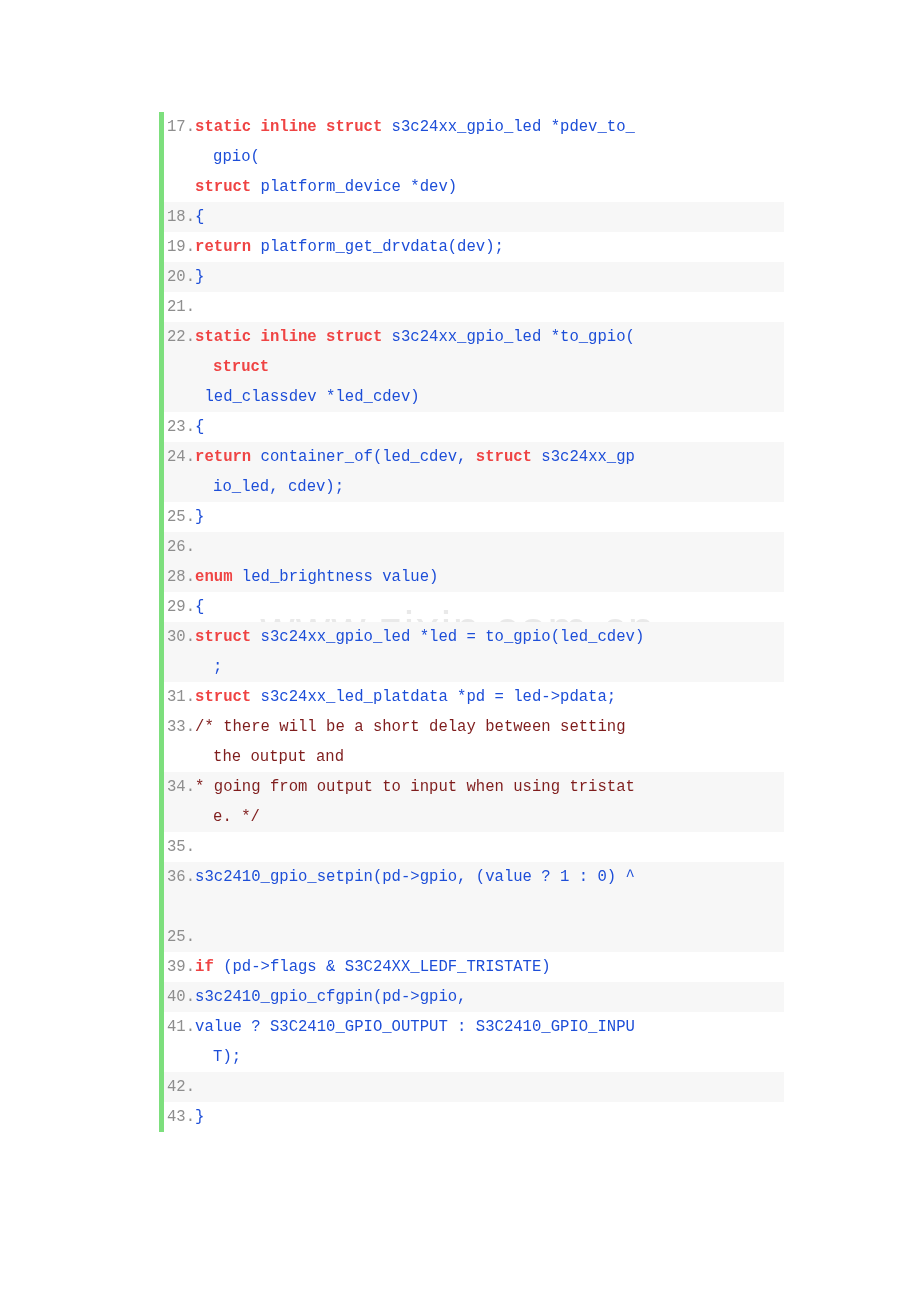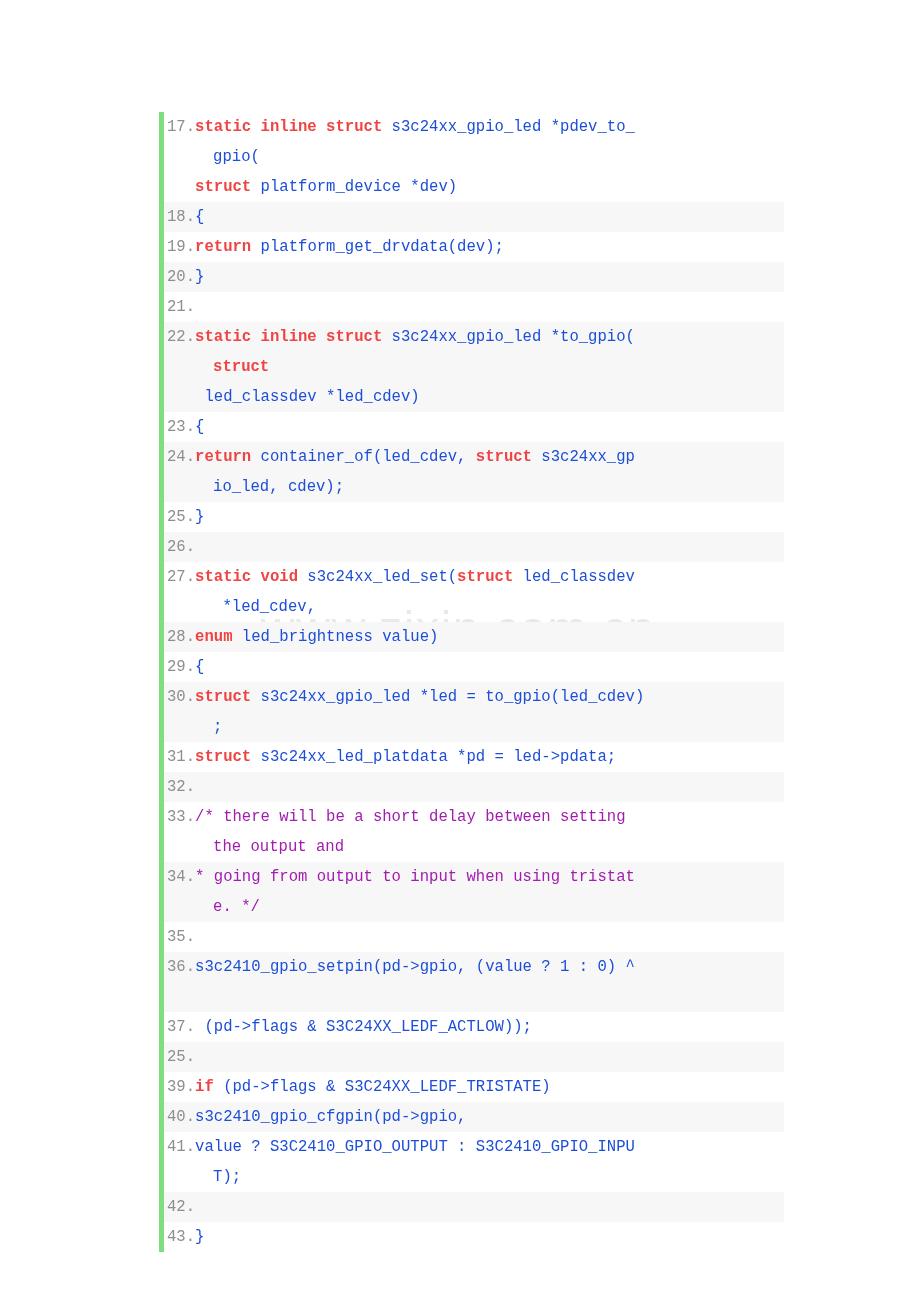--- a/index.html
+++ b/index.html
@@ -84,21 +84,21 @@
   
   .code-text {
     padding-left: 0;
   }
   .wrap-indent {
     display: block;
     padding-left: 18px;
   }
 
   .kw      { color: #ef4444; font-weight: bold; }
-  .cmt     { color: #a21caf; }
+  .cmt     { color: #7f1d1d; }
   .plain   { color: #1d4ed8; }
 
   .blankfill { display:block; height: 30px; }
 </style>
 </head>
 <body>
 
 <div id="page">
 
   <div id="watermark">www.zixin.com.cn</div>
@@ -107,31 +107,28 @@
       <div class="code-line"><span class="ln">17.</span><span class="code-text"><span class="kw">static inline struct</span><span class="plain"> s3c24xx_gpio_led *pdev_to_</span><span class="wrap-indent plain">gpio(</span><span class="kw">struct</span><span class="plain"> platform_device *dev)</span></span></div>
       <div class="code-line alt"><span class="ln">18.</span><span class="code-text"><span class="plain">{</span></span></div>
       <div class="code-line"><span class="ln">19.</span><span class="code-text"><span class="kw">return</span><span class="plain"> platform_get_drvdata(dev);</span></span></div>
       <div class="code-line alt"><span class="ln">20.</span><span class="code-text"><span class="plain">}</span></span></div>
       <div class="code-line"><span class="ln">21.</span><span class="code-text"><span class="plain"></span></span></div>
       <div class="code-line alt"><span class="ln">22.</span><span class="code-text"><span class="kw">static inline struct</span><span class="plain"> s3c24xx_gpio_led *to_gpio(</span><span class="wrap-indent kw">struct</span><span class="plain"> led_classdev *led_cdev)</span></span></div>
       <div class="code-line"><span class="ln">23.</span><span class="code-text"><span class="plain">{</span></span></div>
       <div class="code-line alt"><span class="ln">24.</span><span class="code-text"><span class="kw">return</span><span class="plain"> container_of(led_cdev, </span><span class="kw">struct</span><span class="plain"> s3c24xx_gp</span><span class="wrap-indent plain">io_led, cdev);</span></span></div>
       <div class="code-line"><span class="ln">25.</span><span class="code-text"><span class="plain">}</span></span></div>
       <div class="code-line alt"><span class="ln">26.</span><span class="code-text"><span class="plain"></span></span></div>
-      <div class="code-line"><span class="ln">27.</span><span class="code-text"><span class="kw">static void</span><span class="plain"> s3c24xx_led_set(</span><span class="kw">struct</span><span class="plain"> led_classdev</span><span class="wrap-indent plain"> *led_cdev,</span></span></div>
       <div class="code-line alt"><span class="ln">28.</span><span class="code-text"><span class="kw">enum</span><span class="plain"> led_brightness value)</span></span></div>
       <div class="code-line"><span class="ln">29.</span><span class="code-text"><span class="plain">{</span></span></div>
       <div class="code-line alt"><span class="ln">30.</span><span class="code-text"><span class="kw">struct</span><span class="plain"> s3c24xx_gpio_led *led = to_gpio(led_cdev)</span><span class="wrap-indent plain">;</span></span></div>
       <div class="code-line"><span class="ln">31.</span><span class="code-text"><span class="kw">struct</span><span class="plain"> s3c24xx_led_platdata *pd = led-&gt;pdata;</span></span></div>
-      <div class="code-line alt"><span class="ln">32.</span><span class="code-text"><span class="plain"></span></span></div>
       <div class="code-line"><span class="ln">33.</span><span class="code-text"><span class="cmt">/* there will be a short delay between setting</span><span class="wrap-indent cmt">the output and</span></span></div>
       <div class="code-line alt"><span class="ln">34.</span><span class="code-text"><span class="cmt">* going from output to input when using tristat</span><span class="wrap-indent cmt">e. */</span></span></div>
       <div class="code-line"><span class="ln">35.</span><span class="code-text"><span class="plain"></span></span></div>
       <div class="code-line alt"><span class="ln">36.</span><span class="code-text"><span class="plain">s3c2410_gpio_setpin(pd-&gt;gpio, (value ? 1 : 0) ^</span><span class="blankfill">&nbsp;</span></span></div>
-      <div class="code-line"><span class="ln">37.</span><span class="code-text"><span class="plain"> (pd-&gt;flags &amp; S3C24XX_LEDF_ACTLOW));</span></span></div>
       <div class="code-line alt"><span class="ln">25.</span><span class="code-text"><span class="plain"></span></span></div>
       <div class="code-line"><span class="ln">39.</span><span class="code-text"><span class="kw">if</span><span class="plain"> (pd-&gt;flags &amp; S3C24XX_LEDF_TRISTATE)</span></span></div>
       <div class="code-line alt"><span class="ln">40.</span><span class="code-text"><span class="plain">s3c2410_gpio_cfgpin(pd-&gt;gpio,</span></span></div>
       <div class="code-line"><span class="ln">41.</span><span class="code-text"><span class="plain">value ? S3C2410_GPIO_OUTPUT : S3C2410_GPIO_INPU</span><span class="wrap-indent plain">T);</span></span></div>
       <div class="code-line alt"><span class="ln">42.</span><span class="code-text"><span class="plain"></span></span></div>
       <div class="code-line"><span class="ln">43.</span><span class="code-text"><span class="plain">}</span></span></div>
     </div>
 
 </div>
 

